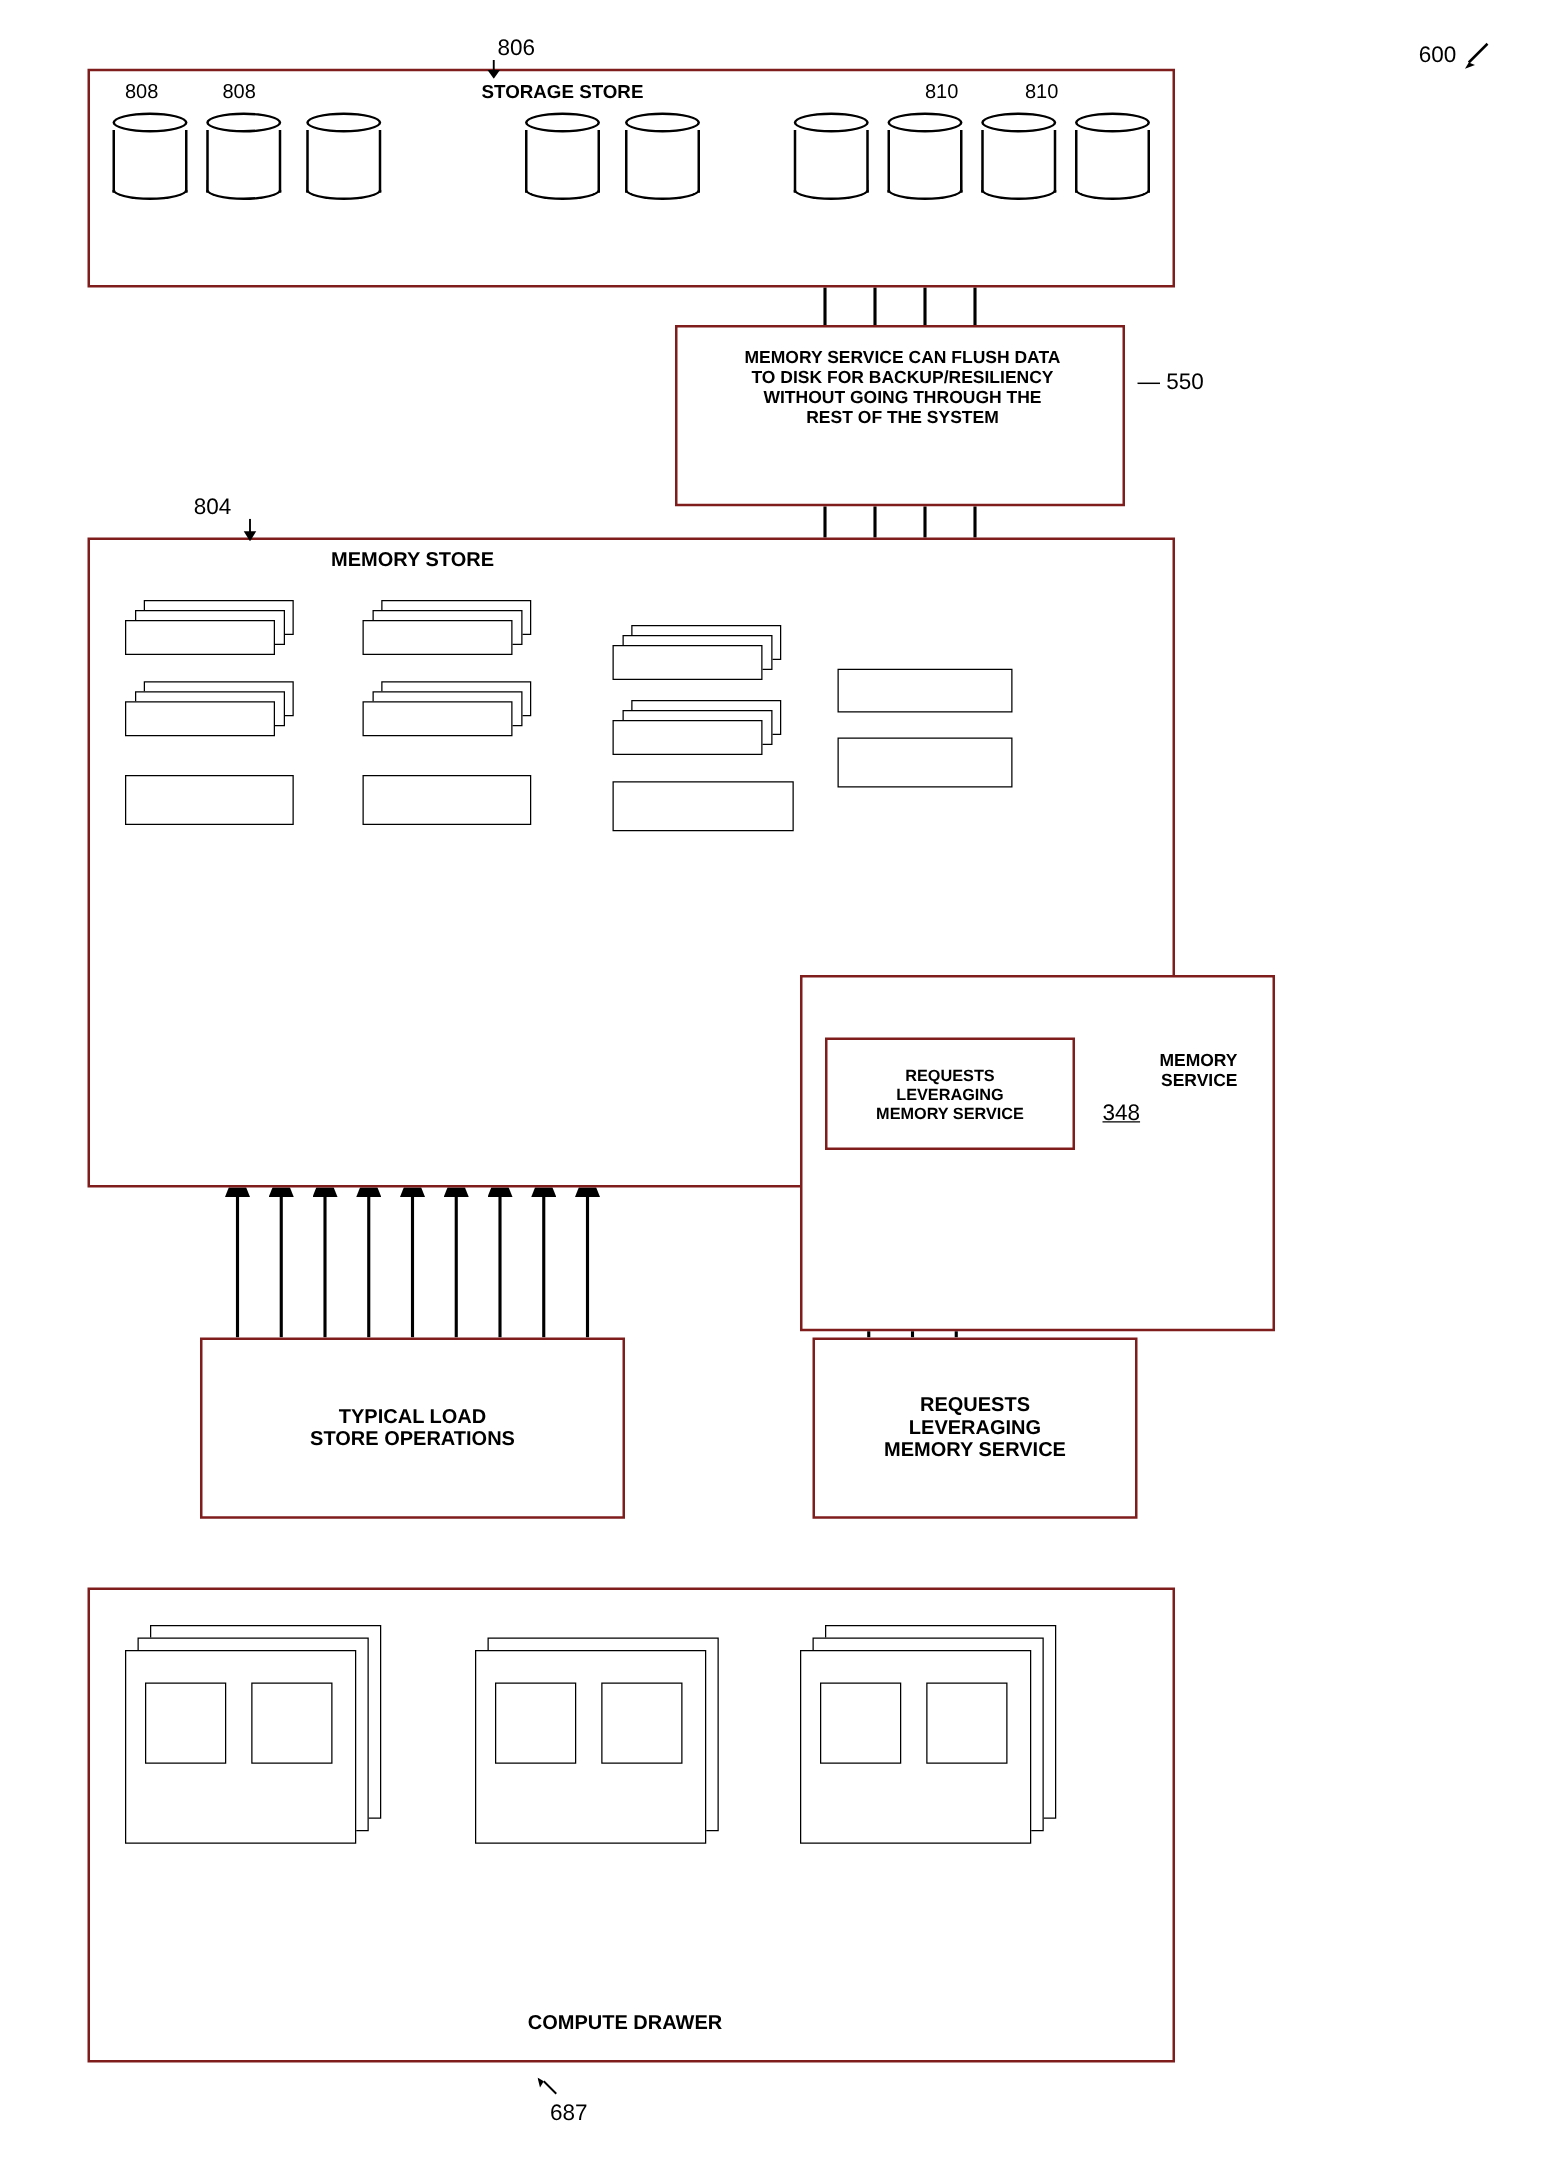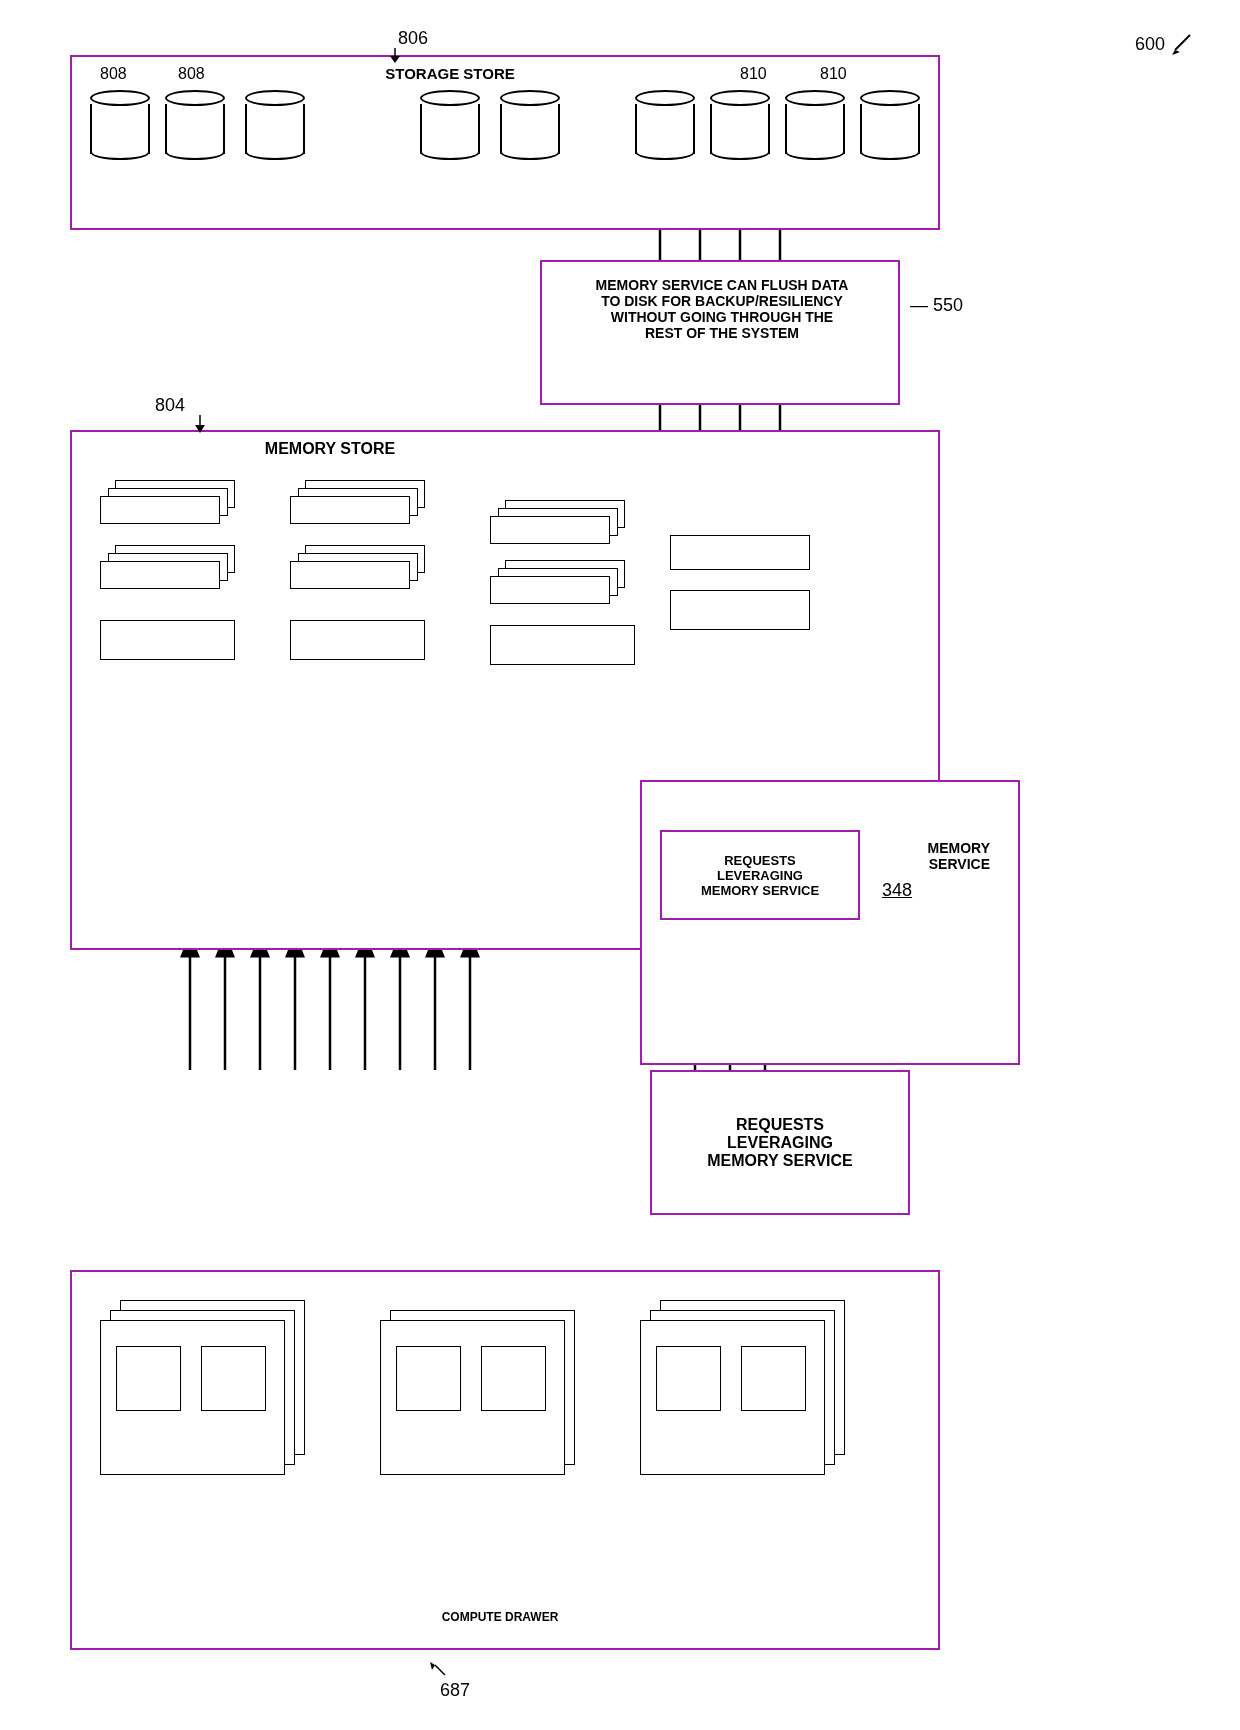--- a/index.html
+++ b/index.html
@@ -20,21 +20,21 @@
     
     .ref-label {
       position: absolute;
       font-size: 18px;
       font-weight: normal;
       color: #000;
     }
     
     .box {
       position: absolute;
-      border: 2px solid #a21caf;
+      border: 2px solid #7f1d1d;
       background: #fff;
     }
     .box-label {
       position: absolute;
       font-size: 15px;
       font-weight: bold;
       text-align: center;
       color: #000;
     }
     
@@ -326,31 +326,36 @@
   </div>
 
   <div class="box-label" style="left:880px; top:840px; font-size:14px; font-weight:bold; text-align:right; width:110px;">
     MEMORY<br>SERVICE
   </div>
 
   <div class="ref-label" style="left:882px; top:880px; font-size:18px;">
     <span style="text-decoration:underline;">348</span>
   </div>
 
+  <div class="box" style="left:160px; top:1070px; width:340px; height:145px; display:flex; align-items:center; justify-content:center;">
+    <div class="box-label" style="position:relative; font-size:16px; font-weight:bold; text-align:center;">
+      TYPICAL LOAD<br>STORE OPERATIONS
+    </div>
+  </div>
 
   <div class="box" style="left:650px; top:1070px; width:260px; height:145px; display:flex; align-items:center; justify-content:center;">
     <div class="box-label" style="position:relative; font-size:16px; font-weight:bold; text-align:center;">
       REQUESTS<br>LEVERAGING<br>MEMORY SERVICE
     </div>
   </div>
 
   <div class="box" style="left:70px; top:1270px; width:870px; height:380px;">
   </div>
 
-  <div class="box-label" style="left:420px; top:1610px; font-size:12px; width:160px; text-align:center;">
+  <div class="box-label" style="left:420px; top:1610px; font-size:16px; width:160px; text-align:center;">
     <span>COMPUTE DRAWER</span>
   </div>
 
   <div class="ref-label" style="left:440px; top:1680px; font-size:18px;">687</div>
   <svg style="position:absolute;left:430px;top:1660px;width:30px;height:25px;">
     <line x1="15" y1="15" x2="5" y2="5" stroke="#000" stroke-width="1.5"></line>
     <polygon points="0,2 5,5 2,10" fill="#000"></polygon>
   </svg>
 
   <div style="position:absolute; left:100px; top:1300px;">

